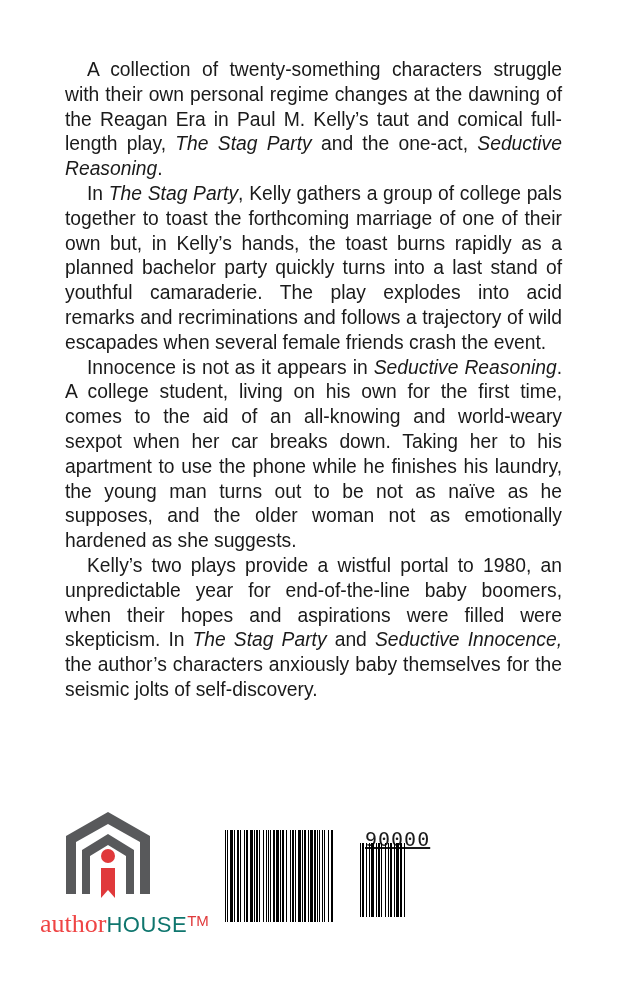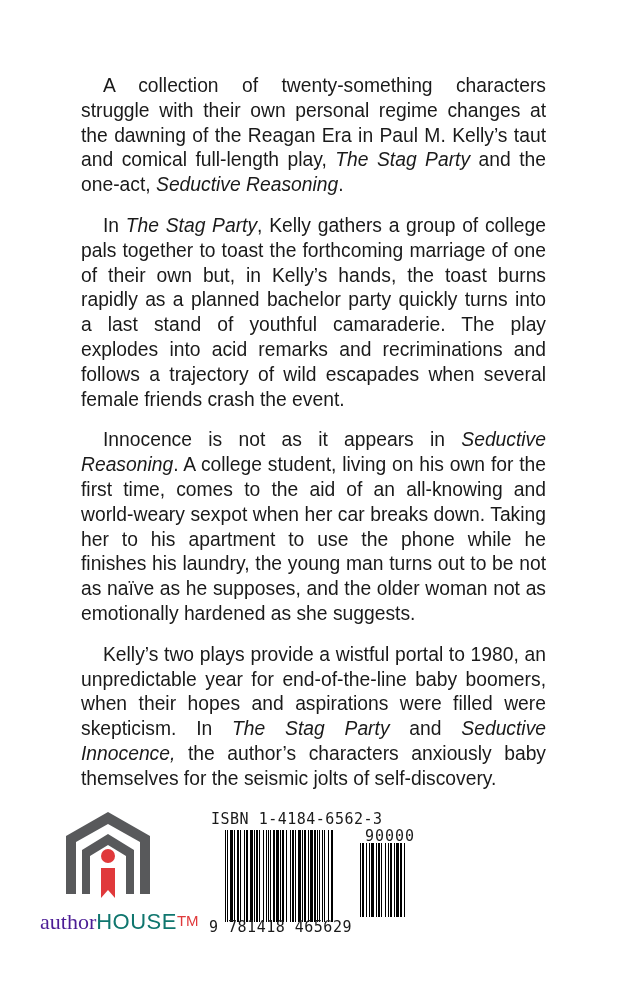--- a/index.html
+++ b/index.html
@@ -1,28 +1,28 @@
 <!DOCTYPE html>
 <html><head>
 <meta charset="utf-8">
 <style>
   html, body { margin: 0; padding: 0; background: #ffffff; }
   body { width: 621px; height: 993px; position: relative; overflow: hidden; font-family: "Liberation Sans", sans-serif; color: #1a1a1a; }
   .text-block { position: absolute; left: 65px; top: 58px; width: 497px; font-size: 19.3px; line-height: 24.8px; text-align: justify; }
-  .text-block p { margin: 16px; text-indent: 22px; }
+  .text-block p { margin: 0; text-indent: 22px; }
   .text-block em { font-style: italic; }
   .logo { position: absolute; left: 40px; top: 812px; width: 160px; height: 140px; }
   .logo svg { position: absolute; left: 22px; top: 0; }
   .logo-text { position: absolute; left: 0; top: 97px; white-space: nowrap; }
-  .logo-author { font-family: "Liberation Serif", serif; font-size: 22px; color: #4c1d95; }
+  .logo-author { font-family: "Liberation Serif", serif; font-size: 26px; color: #ef4444; }
   .logo-house { font-family: "Liberation Sans", sans-serif; font-size: 22px; color: #0f766e; letter-spacing: 0.5px; }
   .logo-tm { font-size: 15px; color: #e0393b; vertical-align: top; position: relative; top: 3px; }
   .barcode { position: absolute; left: 207px; top: 810px; width: 220px; height: 140px; }
   .isbn { position: absolute; left: 4px; top: 0; font-family: "DejaVu Sans Mono", monospace; font-size: 15px; letter-spacing: 0.5px; }
-  .addon-num { position: absolute; left: 158px; top: 17px; font-family: "DejaVu Sans Mono", monospace; font-size: 15px; letter-spacing: 1px; }
+  .addon-num { position: absolute; left: 158px; top: 17px; font-family: "DejaVu Sans Mono", monospace; font-size: 20px; letter-spacing: 1px; text-decoration: underline; }
   .ean-num { position: absolute; left: 2px; top: 108px; font-family: "DejaVu Sans Mono", monospace; font-size: 15px; letter-spacing: 0.5px; }
   .bars { position: absolute; left: 18px; top: 20px; }
   .addon-bars { position: absolute; left: 153px; top: 33px; }
 </style>
 </head>
 <body>
 
 <div class="text-block">
   <p><span>A collection of twenty-something characters struggle with their own personal regime changes at the dawning of the Reagan Era in Paul M. Kelly’s taut and comical full-length play, </span><em>The Stag Party</em><span> and the one-act, </span><em>Seductive Reasoning</em><span>.</span></p>
   <p><span>In </span><em>The Stag Party</em><span>, Kelly gathers a group of college pals together to toast the forthcoming marriage of one of their own but, in Kelly’s hands, the toast burns rapidly as a planned bachelor party quickly turns into a last stand of youthful camaraderie.  The play explodes into acid remarks and recriminations and follows a trajectory of wild escapades when several female friends crash the event.</span></p>
@@ -36,21 +36,20 @@
     <polygon points="20,38 46,22 72,38 72,82 64,82 64,44 46,33 28,44 28,82 20,82" fill="#58595b"></polygon>
     <circle cx="46" cy="44" r="7" fill="#e0393b"></circle>
     <polygon points="39,56 53,56 53,86 46,78 39,86" fill="#e0393b"></polygon>
   </svg>
   <div class="logo-text">
     <span class="logo-author">author</span><span class="logo-house">HOUSE</span><span class="logo-tm">TM</span>
   </div>
 </div>
 
 <div class="barcode">
-  <div class="isbn">ISBN 1-4184-6562-3</div>
   <div class="addon-num">90000</div>
   <svg class="bars" width="124" height="92" viewBox="0 0 124 92" id="ean-bars">
       <rect x="0" y="0" width="1" height="92" fill="#000"></rect>
       <rect x="2" y="0" width="1" height="92" fill="#000"></rect>
       <rect x="5" y="0" width="3" height="92" fill="#000"></rect>
       <rect x="9" y="0" width="1" height="92" fill="#000"></rect>
       <rect x="12" y="0" width="2" height="92" fill="#000"></rect>
       <rect x="15" y="0" width="1" height="92" fill="#000"></rect>
       <rect x="19" y="0" width="1" height="92" fill="#000"></rect>
       <rect x="21" y="0" width="2" height="92" fill="#000"></rect>
@@ -93,14 +92,13 @@
       <rect x="18" y="0" width="2" height="74" fill="#000"></rect>
       <rect x="21" y="0" width="1" height="74" fill="#000"></rect>
       <rect x="25" y="0" width="1" height="74" fill="#000"></rect>
       <rect x="28" y="0" width="1" height="74" fill="#000"></rect>
       <rect x="30" y="0" width="2" height="74" fill="#000"></rect>
       <rect x="34" y="0" width="1" height="74" fill="#000"></rect>
       <rect x="36" y="0" width="3" height="74" fill="#000"></rect>
       <rect x="40" y="0" width="2" height="74" fill="#000"></rect>
       <rect x="44" y="0" width="1" height="74" fill="#000"></rect>
     </svg>
-  <div class="ean-num">9 781418 465629</div>
 </div>
 
 </body></html>

